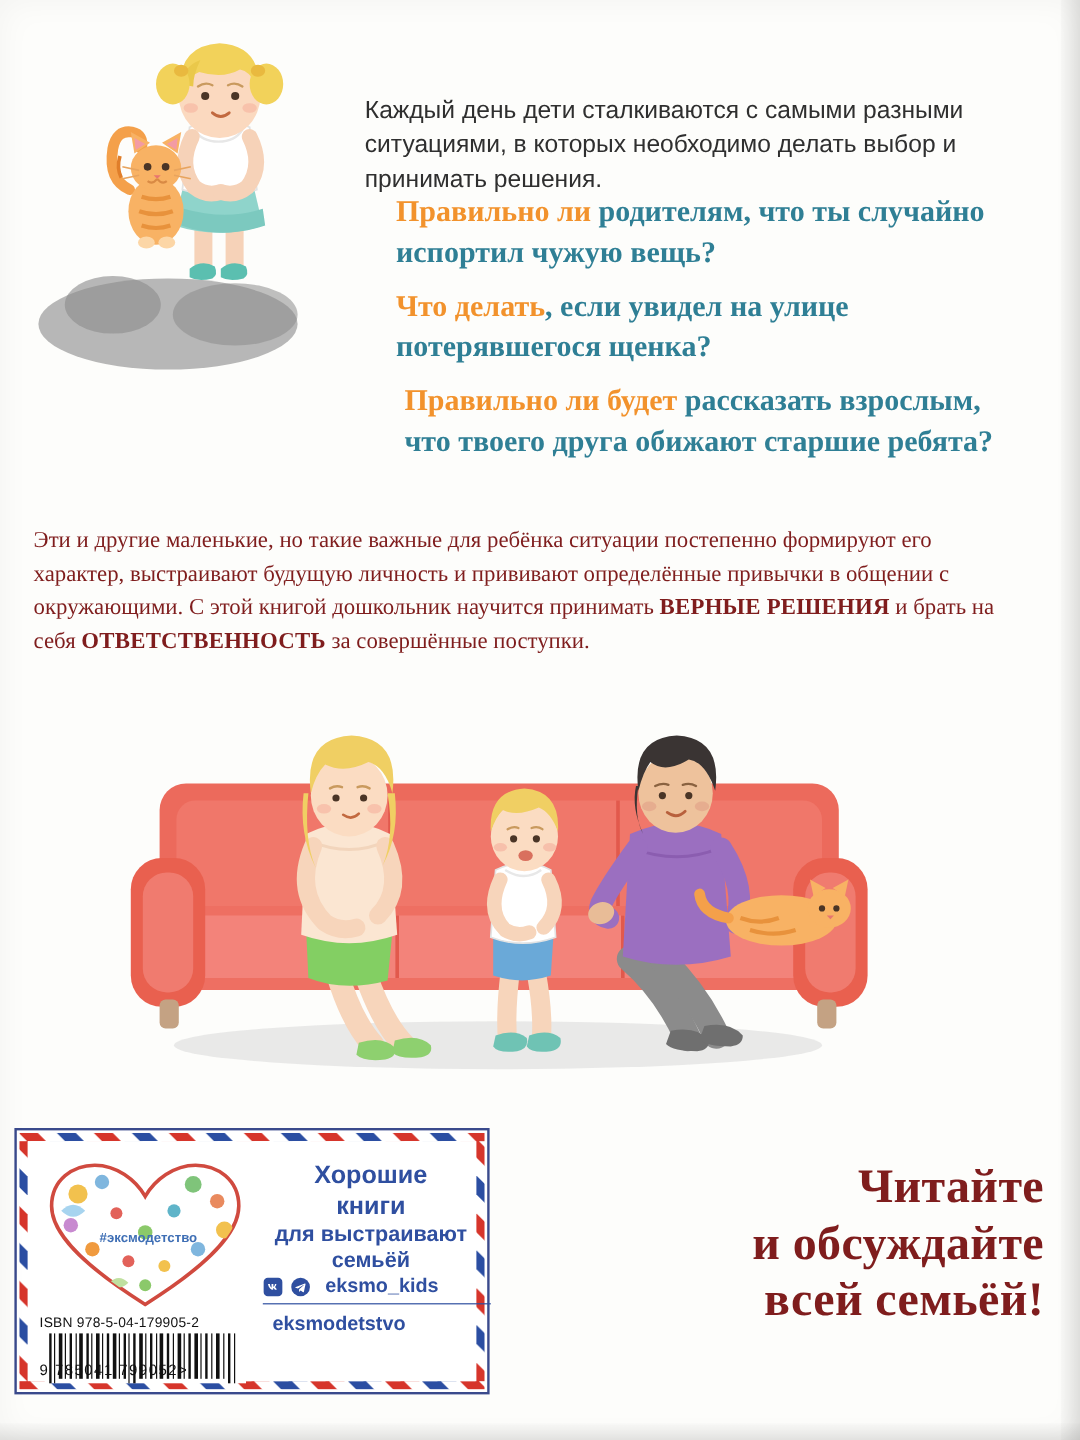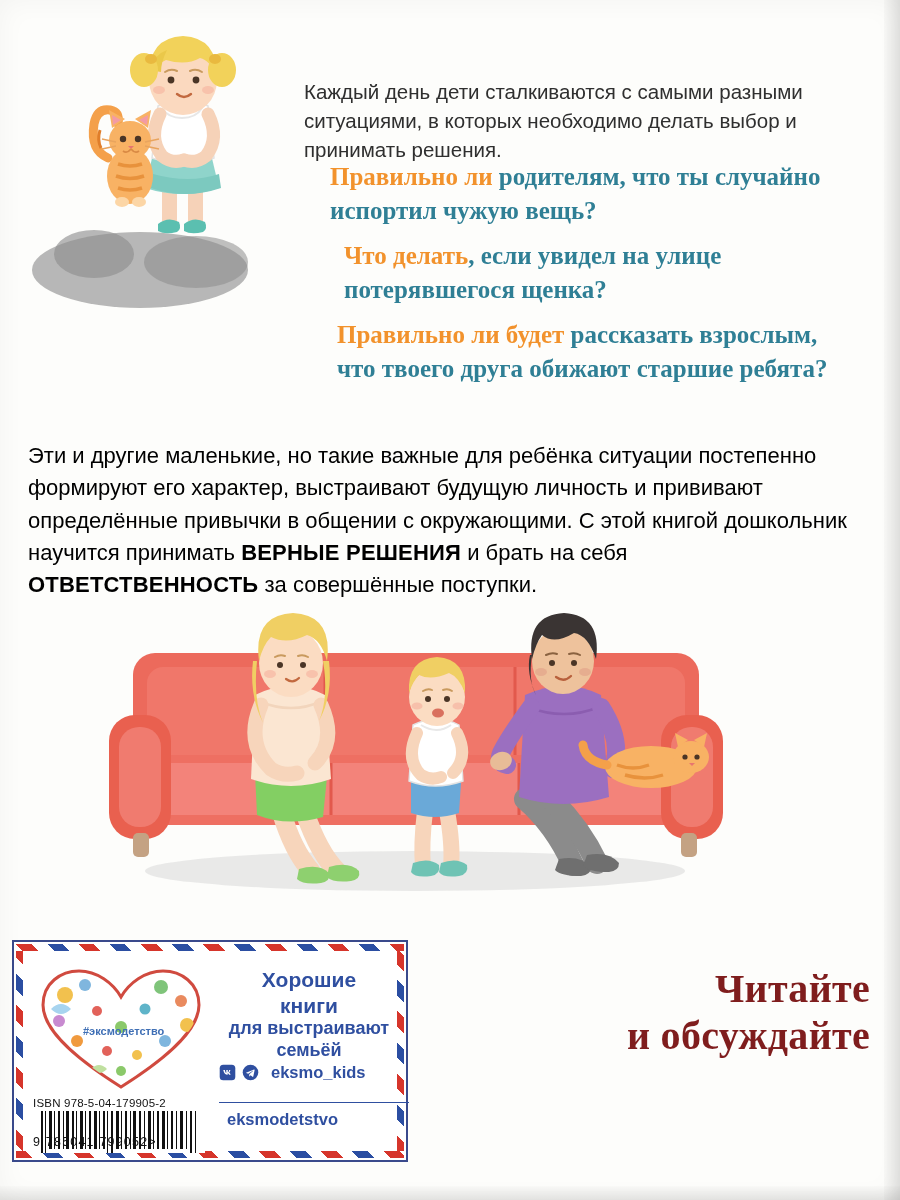--- a/index.html
+++ b/index.html
@@ -64,32 +64,33 @@
     font-size: 25px;
     line-height: 1.34;
     color: #2f7f95;
   }
   .q {
     margin-bottom: 12px;
   }
   .q .hl {
     color: #f2922c;
   }
-  .q2 { margin-left: 14px; }
+  .q2 { }
   .q3 { margin-left: 7px; }
 
   
   .body-copy {
     position: absolute;
     left: 28px;
     top: 418px;
     width: 820px;
-    font-size: 22px;
+    font-size: 19px;
     line-height: 1.47;
-    color: #000000;
+    color: #7f1d1d;
+    font-family: Liberation Serif, serif;
   }
   .body-copy b { font-weight: bold; letter-spacing: .2px; }
 
   
   .art-top {
     position: absolute;
     left: 20px;
     top: 18px;
     width: 300px;
     height: 300px;
@@ -163,21 +164,21 @@
     width: 190px;
     color: #2f4fa0;
     font-weight: bold;
     font-size: 16.5px;
   }
   .social .row {
     display: flex;
     align-items: center;
     gap: 6px;
     border-bottom: 1.4px solid #2f4fa0;
-    padding-bottom: 20px;
+    padding-bottom: 4px;
     margin-bottom: 7px;
   }
   .social .row .handle { margin-left: 6px; }
   .social .row2 { padding-left: 2px; }
   .vk-ic, .tg-ic {
     display: inline-block;
     width: 17px; height: 17px;
     color: #2f4fa0;
   }
   .isbn {
@@ -546,17 +547,18 @@
       <div class="barcode-digits">
         <span>9 785041 799052</span><span>&gt;</span>
       </div>
 
     </div>
   </div>
 
   <div class="slogan">
     <div>Читайте</div>
     <div>и обсуждайте</div>
+    <div>всей семьёй!</div>
   </div>
 
   <div class="edge-right"></div>
   <div class="edge-bottom"></div>
 </div>
 
 </body></html>

